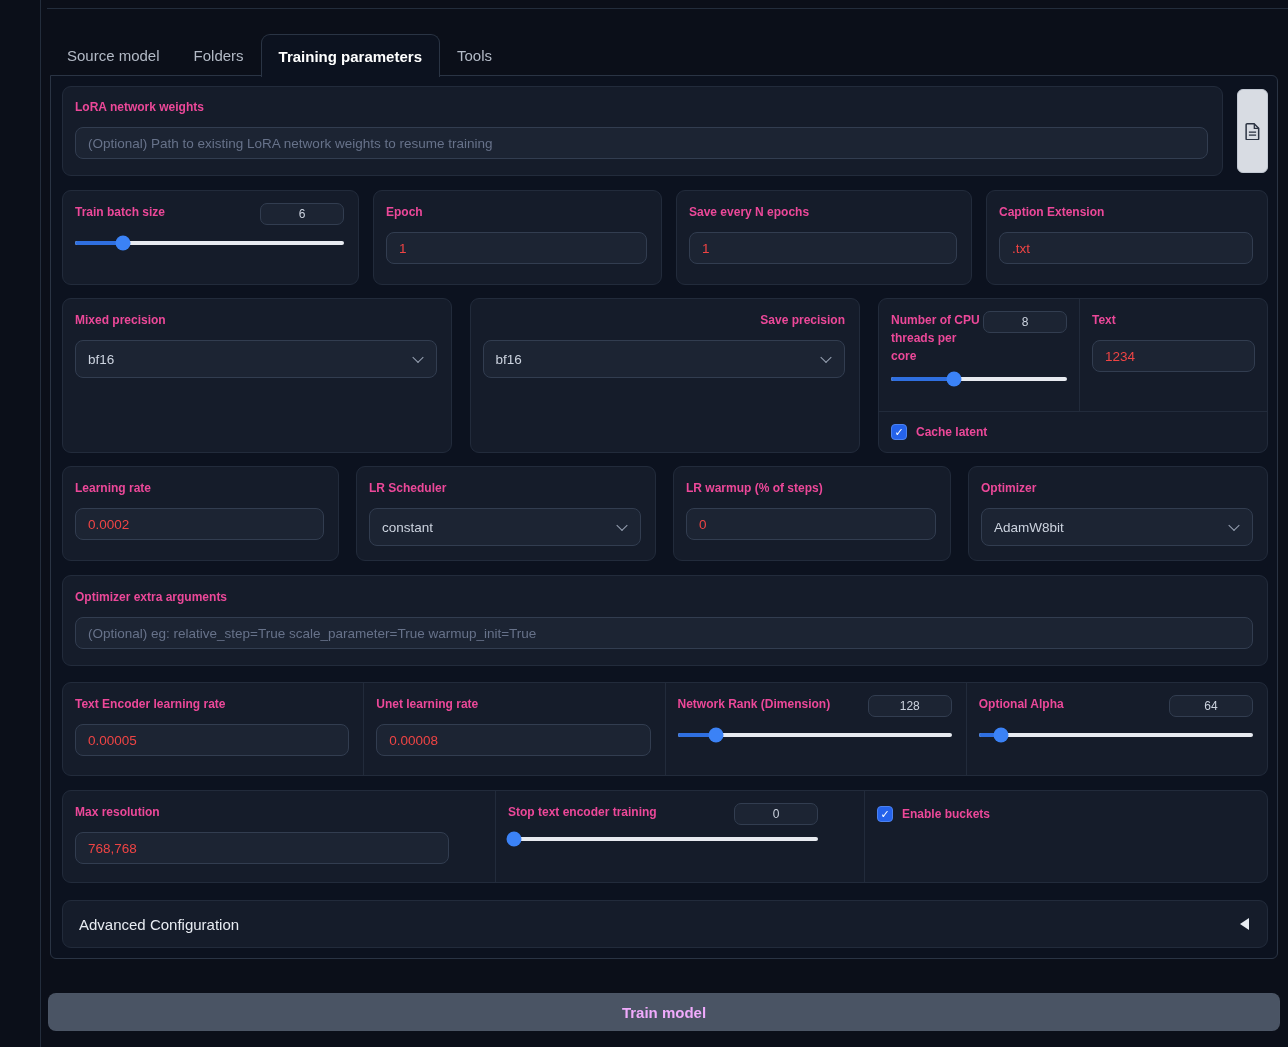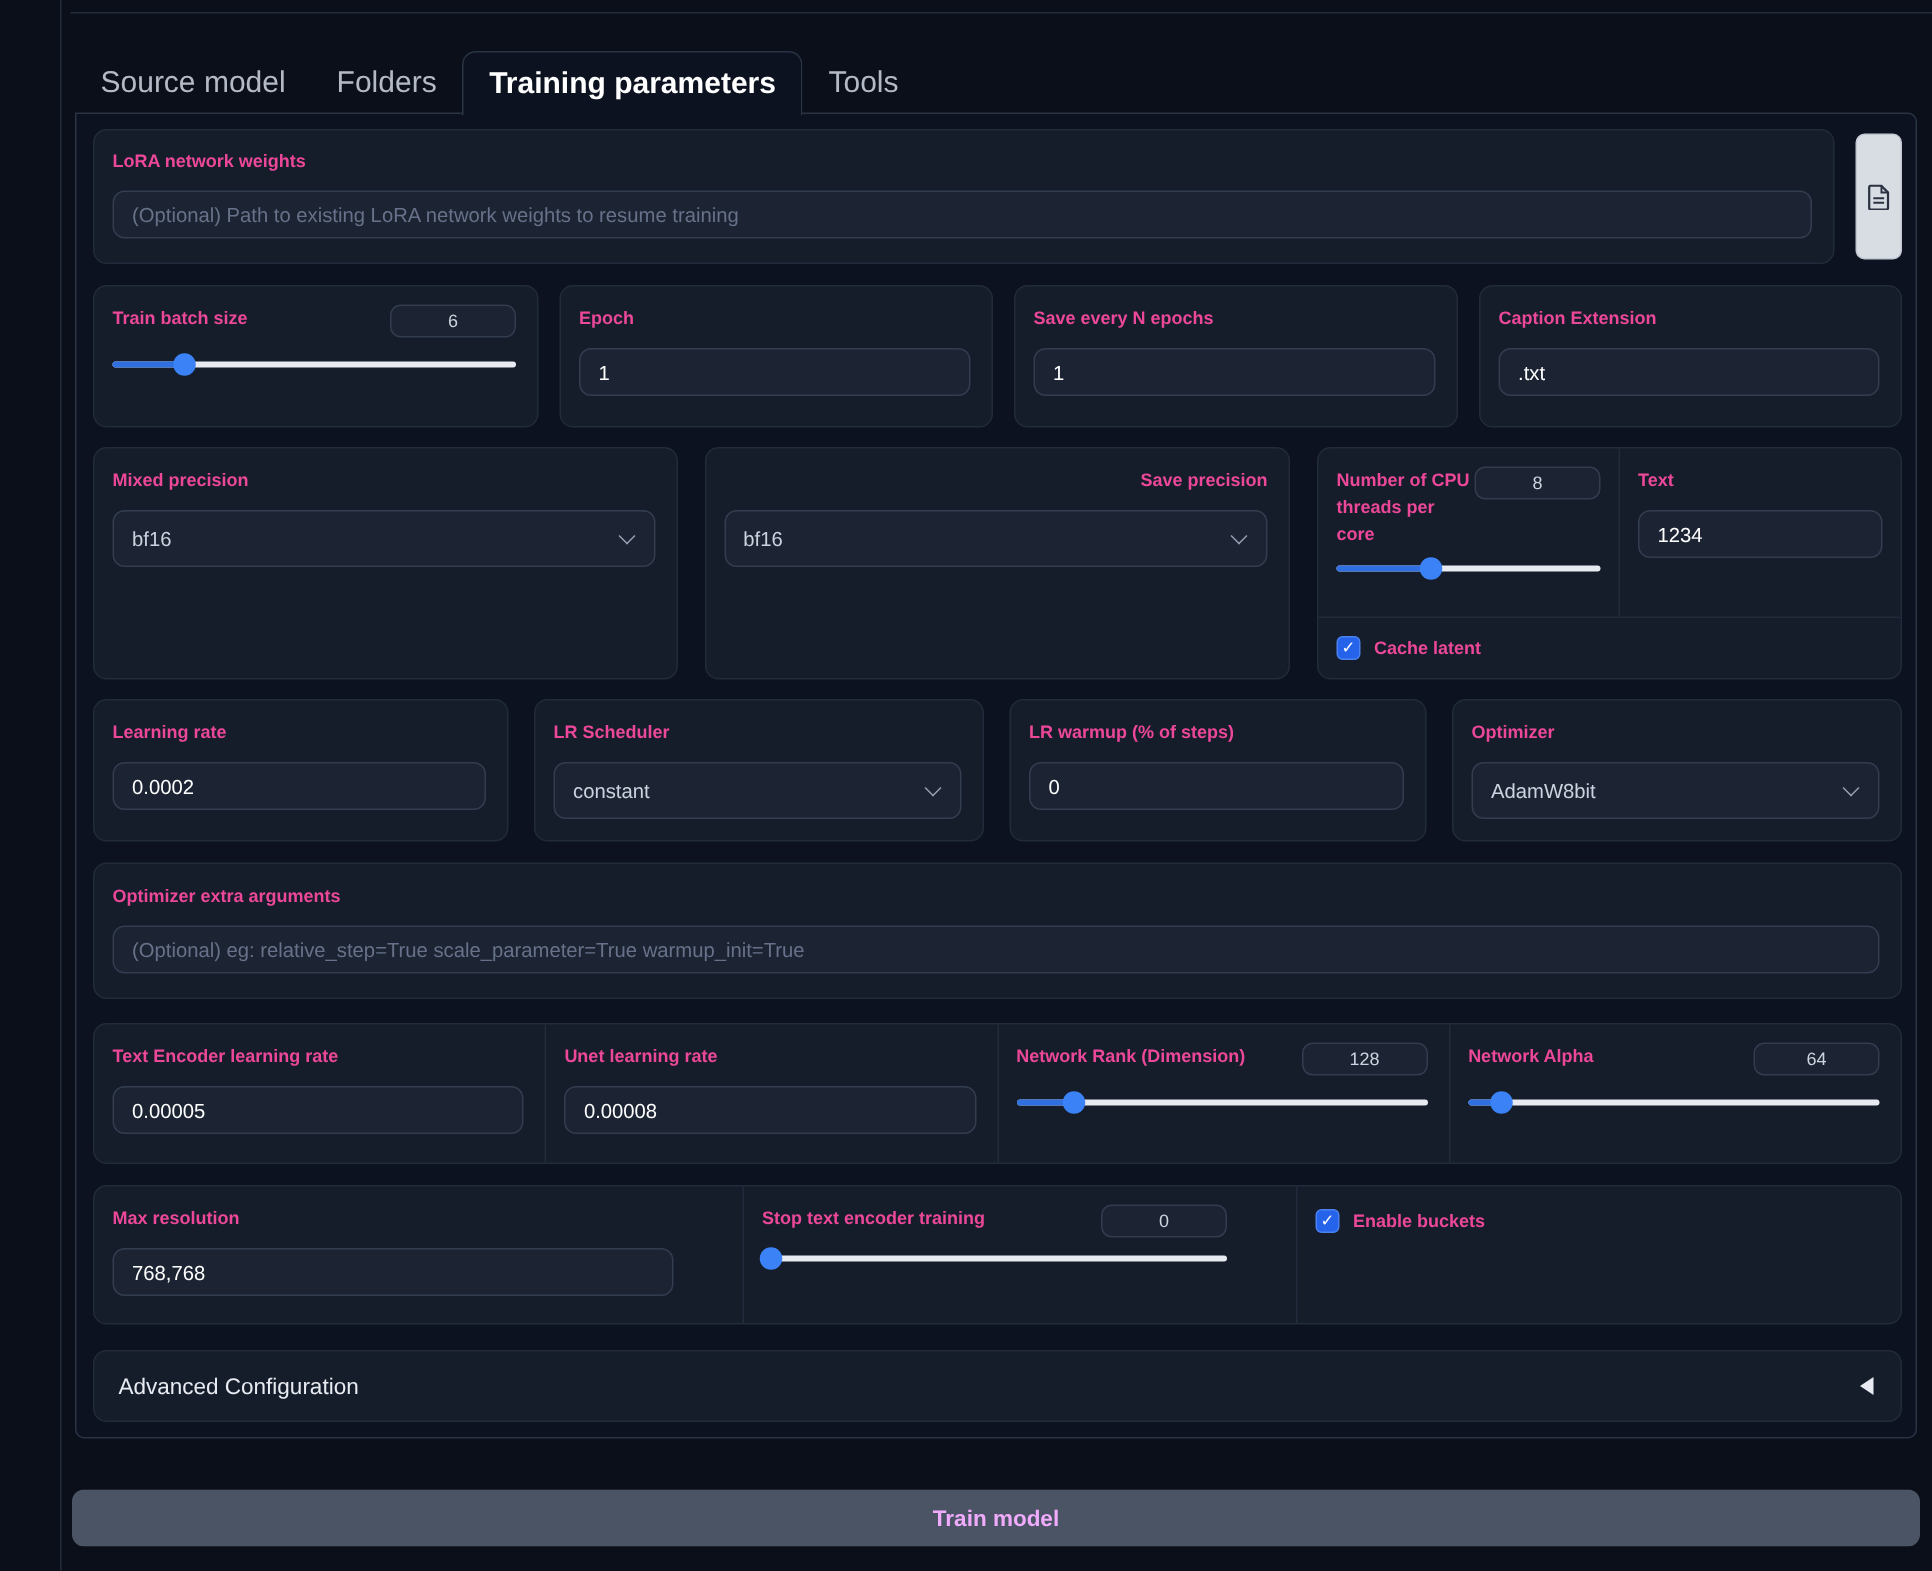--- a/index.html
+++ b/index.html
@@ -9,34 +9,34 @@
     font-family:"Liberation Sans","DejaVu Sans",sans-serif;
     position:relative;
     overflow:hidden;
     color:#d8dee8;
   }
   .vline { position:absolute; left:40px; top:0; width:1px; height:1047px; background:#232d3c; }
   .topline { position:absolute; left:47px; top:8px; width:1241px; height:1px; background:#232d3c; }
 
   
   .tabbar { position:absolute; left:50px; top:34px; height:42px; display:flex; align-items:stretch; z-index:2; }
-  .tab { display:flex; align-items:center; padding:0 17px; font-size:20px; color:#b3bac6; cursor:pointer; white-space:nowrap; }
+  .tab { display:flex; align-items:center; padding:0 17px; font-size:15px; color:#b3bac6; cursor:pointer; white-space:nowrap; }
   .tab.active { background:#0c121f; border:1px solid #2a3444; border-bottom:none; border-radius:9px 9px 0 0; color:#ffffff; font-weight:700; margin-bottom:-1px; }
 
   
   .panel { position:absolute; left:50px; top:75px; width:1228px; height:884px; background:#0c121f; border:1px solid #2a3444; border-radius:0 6px 6px 6px; z-index:1; }
 
   .block { background:#151c2a; border:1px solid #222b3b; border-radius:9px; }
   .label { font-size:12px; color:#ec4899; line-height:18px;font-weight:bold; }
   .mb { margin-bottom:11px; }
 
   .tinput {
     display:block; width:100%; height:20px;
     background:#1c2433; border:1px solid #323d50; border-radius:8px;
-    padding:15px 12px; font-size:13.5px; color:#ffffff; outline:none;
+    padding:15px 12px; font-size:13.5px; color:#ef4444; outline:none;
     font-family:"Liberation Sans","DejaVu Sans",sans-serif;
   }
   .tinput::placeholder { color:#67728a; opacity:1; }
 
   .dropdown { position:relative; width:100%; height:38px; background:#1c2433; border:1px solid #323d50; border-radius:8px; display:flex; align-items:center; padding:0 34px 0 12px; font-size:13.5px; color:#ccd3df; cursor:pointer; }
   .chev { position:absolute; right:14px; top:50%; width:8px; height:8px; border-right:1.6px solid #97a1b3; border-bottom:1.6px solid #97a1b3; transform:translateY(-70%) rotate(45deg); }
 
   .badge { background:#1c2433; border:1px solid #323d50; border-radius:7px; min-width:84px; height:22px; display:flex; align-items:center; justify-content:center; font-size:12px; color:#ccd3df; padding:0 6px; }
 
   .headrow { display:flex; align-items:flex-start; justify-content:space-between; }
@@ -240,21 +240,21 @@
         <div class="badge">128</div>
       </div>
       <div class="slider sl-mt">
         <div class="track"></div>
         <div class="fill" style="width: 14%;"></div>
         <div class="handle" style="left: 14%;"></div>
       </div>
     </div>
     <div class="cell">
       <div class="headrow">
-        <div class="label">Network Alpha</div>
+        <div class="label">Optional Alpha</div>
         <div class="badge">64</div>
       </div>
       <div class="slider sl-mt">
         <div class="track"></div>
         <div class="fill" style="width: 8%;"></div>
         <div class="handle" style="left: 8%;"></div>
       </div>
     </div>
   </div>
 

